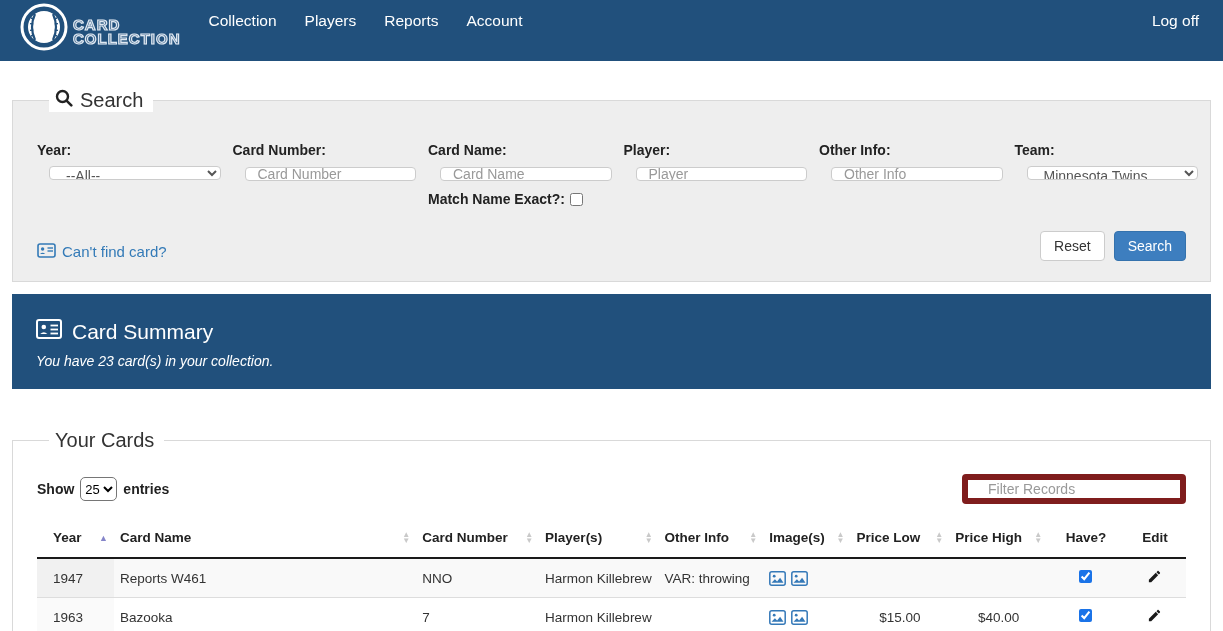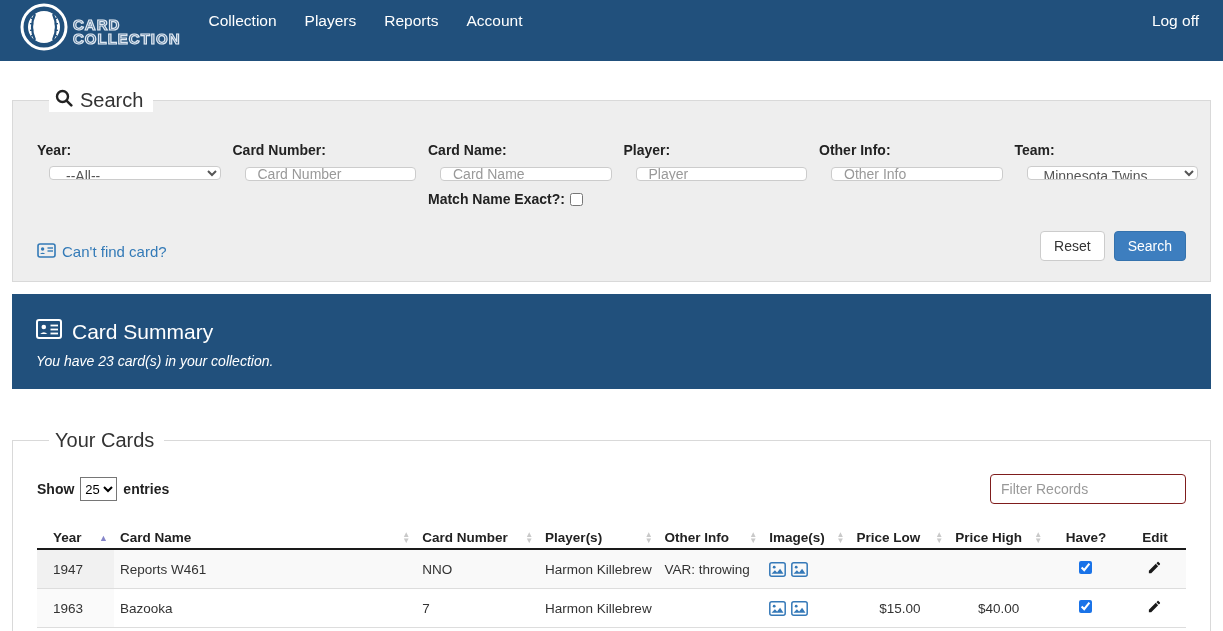--- a/index.html
+++ b/index.html
@@ -57,31 +57,31 @@
   .btn-search { background:var(--c-button,#3d7ebf); border:1px solid #3472ad; color:#fff; }
 
   
   .summary { margin:12px 12px 0; background:var(--c-panel,#21507c); color:#fff; padding:25px 24px 20px; }
   .summary-title { font-size:21px; display:flex; align-items:center; gap:10px; }
   .summary-sub { font-style:italic; margin-top:9px; font-size:14px; }
 
   
   .table-controls { display:flex; justify-content:space-between; align-items:center; margin-top:16px; }
   .show-entries { font-weight:bold; font-size:14px; display:flex; align-items:center; gap:6px; color:#222; }
-  .entries-select { height:24px; font-size:13px; border:1px solid #767676; border-radius:0; background:#fff; font-family:"Liberation Sans",sans-serif; }
+  .entries-select { height:24px; font-size:13px; border:1px solid #767676; border-radius:5px; background:#fff; font-family:"Liberation Sans",sans-serif; }
   .filter-input {
-    width:196px; height:30px; border:1px solid #7f1d1d; border-radius:4px;
-    padding:0 10px; font-size:14px; color:#555; font-family:"Liberation Sans",sans-serif;
+    width:224px; height:30px; border:6px solid #7f1d1d; border-radius:4px;
+    padding:0 20px; font-size:14px; color:#555; font-family:"Liberation Sans",sans-serif;
   }
   .filter-input::placeholder { color:#999; }
 
   table.cards { width:100%; border-collapse:collapse; margin-top:18px; font-size:13.5px; }
   table.cards thead th {
     font-weight:bold; color:#222; text-align:left;
-    padding:8px 6px 3px; border-bottom:2px solid #1a1a1a; cursor:pointer;
+    padding:8px 6px 12px; border-bottom:2px solid #1a1a1a; cursor:pointer;
   }
   table.cards thead th:first-child, table.cards tbody td:first-child { padding-left:16px; }
   table.cards tbody td { padding:10px 6px; border-bottom:1px solid #ddd; color:#333; }
   tbody tr:nth-child(odd) { background:#f9f9f9; }
   tbody tr:nth-child(odd) td.col-year { background:#f1f1f1; }
   tbody tr:nth-child(even) td.col-year { background:#fafafa; }
 
   .th-wrap { display:flex; align-items:center; justify-content:space-between; gap:4px; }
   .th-wrap.align-center { justify-content:center; }
   .sorts { display:inline-flex; flex-direction:column; line-height:6px; }

